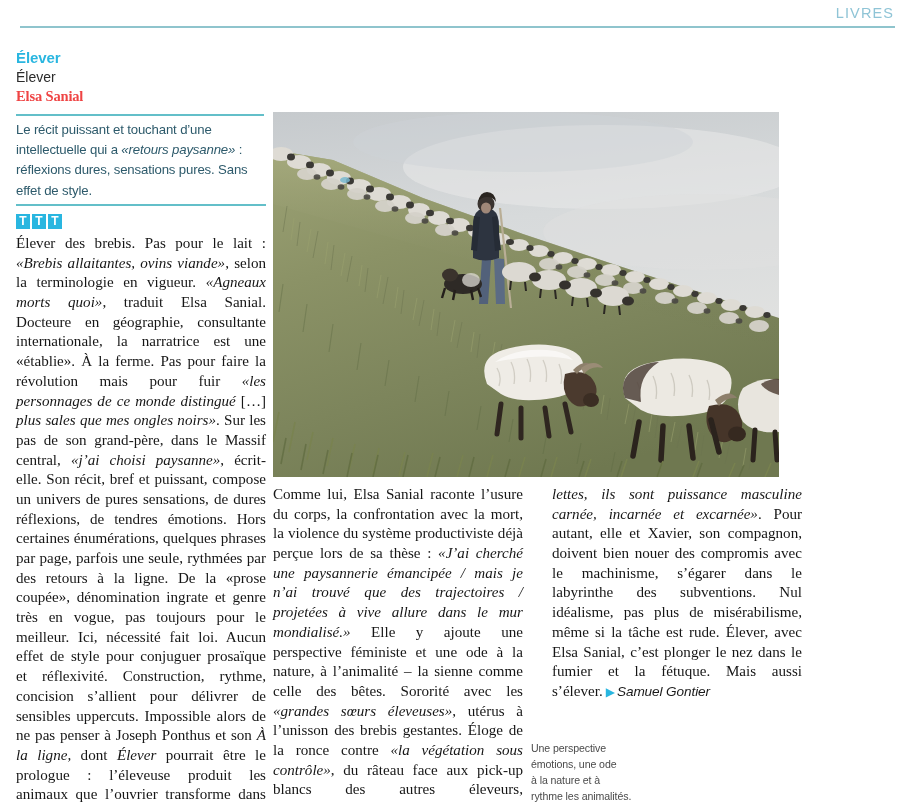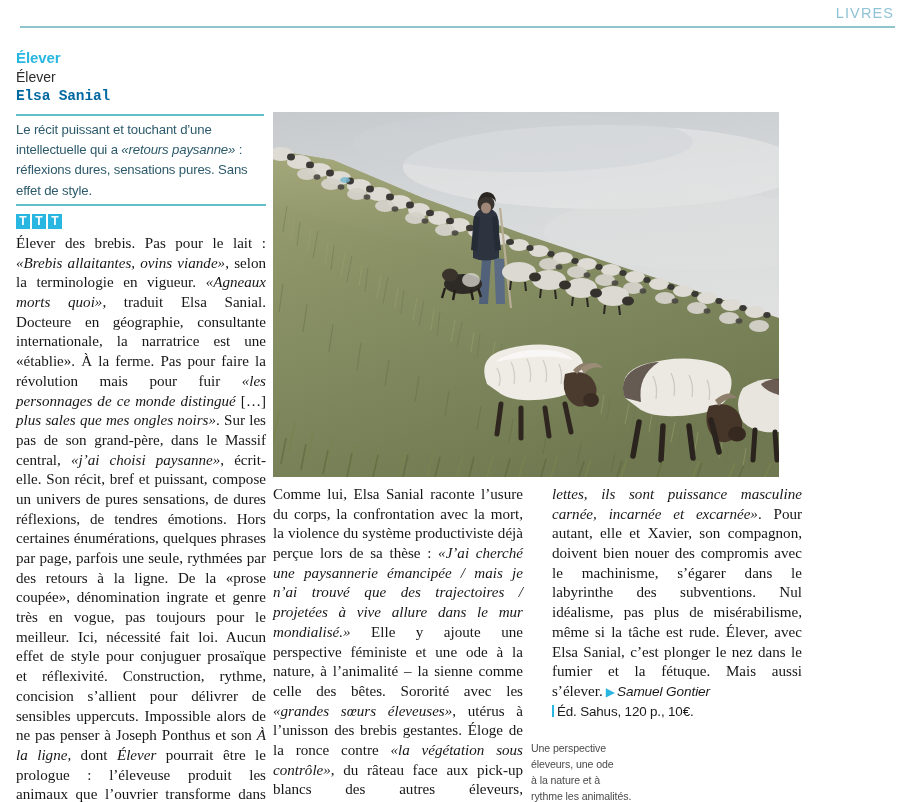--- a/index.html
+++ b/index.html
@@ -46,24 +46,24 @@
     line-height: 1.32;
     letter-spacing: -0.1px;
   }
   .book-genre {
     font-family: "Liberation Sans", sans-serif;
     font-size: 14px;
     color: #2b2b2b;
     line-height: 1.36;
   }
   .book-author {
-    font-family: Liberation Mono, monospace;
+    font-family: Liberation Serif, serif;
     font-weight: bold;
     font-size: 14.5px;
-    color: #0369a1;
+    color: #ef4444;
     line-height: 1.36;
     letter-spacing: -0.15px;
   }
   .title-rule {
     margin-top: 7px;
     height: 2px;
     background: #63bfc9;
     width: 248px;
   }
 
@@ -460,23 +460,22 @@
   <div class="col" id="col1">
       <p><span>Élever des brebis. Pas pour le lait : </span><em>«Brebis allaitantes, ovins viande»</em><span>, selon la terminologie en vigueur. </span><em>«Agneaux morts quoi»</em><span>, traduit Elsa Sanial. Docteure en géographie, consultante internationale, la narratrice est une «établie». À la ferme. Pas pour faire la révolution mais pour fuir </span><em>«les personnages de ce monde distingué</em><span> […] </span><em>plus sales que mes ongles noirs»</em><span>. Sur les pas de son grand-père, dans le Massif central, </span><em>«j’ai choisi paysanne»</em><span>, écrit-elle. Son récit, bref et puissant, compose un univers de pures sensations, de dures réflexions, de tendres émotions. Hors certaines énumérations, quelques phrases par page, parfois une seule, rythmées par des retours à la ligne. De la «prose coupée», dénomination ingrate et genre très en vogue, pas toujours pour le meilleur. Ici, nécessité fait loi. Aucun effet de style pour conjuguer prosaïque et réflexivité. Construction, rythme, concision s’allient pour délivrer de sensibles uppercuts. Impossible alors de ne pas penser à Joseph Ponthus et son </span><em>À la ligne,</em><span> dont </span><em>Élever</em><span> pourrait être le prologue : l’éleveuse produit les animaux que l’ouvrier transforme dans l’industrie agroalimentaire bretonne.</span></p>
     </div>
 
   <div class="col" id="col2">
       <p><span>Comme lui, Elsa Sanial raconte l’usure du corps, la confrontation avec la mort, la violence du système productiviste déjà perçue lors de sa thèse : </span><em>«J’ai cherché une paysannerie émancipée / mais je n’ai trouvé que des trajectoires / projetées à vive allure dans le mur mondialisé.»</em><span> Elle y ajoute une perspective féministe et une ode à la nature, à l’animalité – la sienne comme celle des bêtes. Sororité avec les </span><em>«grandes sœurs éleveuses»</em><span>, utérus à l’unisson des brebis gestantes. Éloge de la ronce contre </span><em>«la végétation sous contrôle»</em><span>, du râteau face aux pick-up blancs des autres éleveurs, </span><em>«transmutation de l’argent de la PAC. Exosque-</em></p>
     </div>
 
   <div class="col" id="col3">
       <p><em>lettes, ils sont puissance masculine carnée, incarnée et excarnée»</em><span>. Pour autant, elle et Xavier, son compagnon, doivent bien nouer des compromis avec le machinisme, s’égarer dans le labyrinthe des subventions. Nul idéalisme, pas plus de misérabilisme, même si la tâche est rude. Élever, avec Elsa Sanial, c’est plonger le nez dans le fumier et la fétuque. Mais aussi s’élever.</span><span class="byline-marker" style="color: rgb(41, 182, 224);">▶</span><span class="byline">Samuel Gontier</span></p>
-      <span class="imprint"><span class="imprint-bar" style="background: rgb(41, 182, 224);"></span><span>Éd. Sahus, 120 p., 10€.</span></span>
     </div>
 
   <div class="pullquote">
     <span>Une perspective</span><br>
-    <span>éleveurs, une ode</span><br>
+    <span>émotions, une ode</span><br>
     <span>à la nature et à</span><br>
     <span>rythme les animalités.</span>
   </div>
 
 </div>
 
 </body></html>

